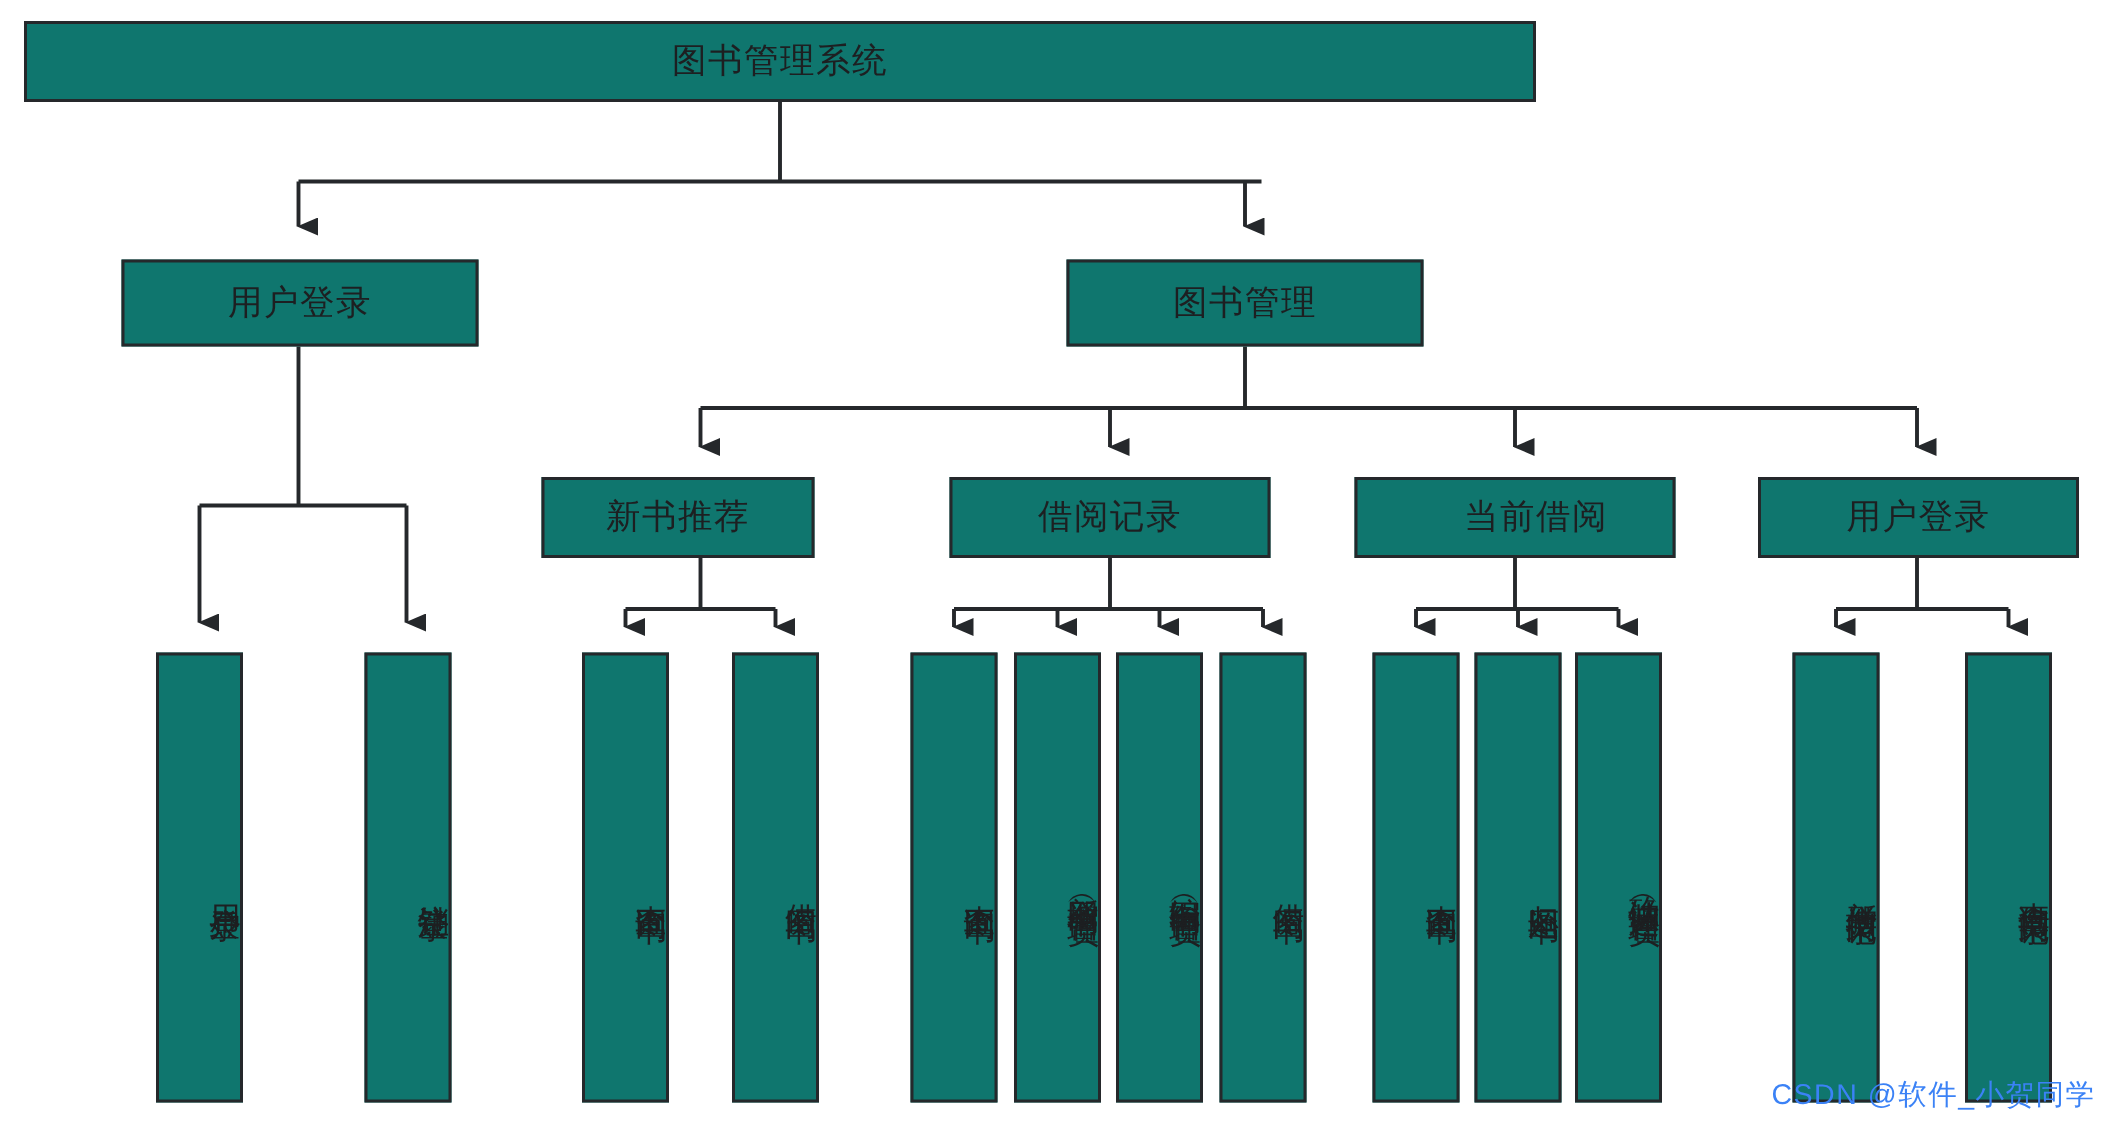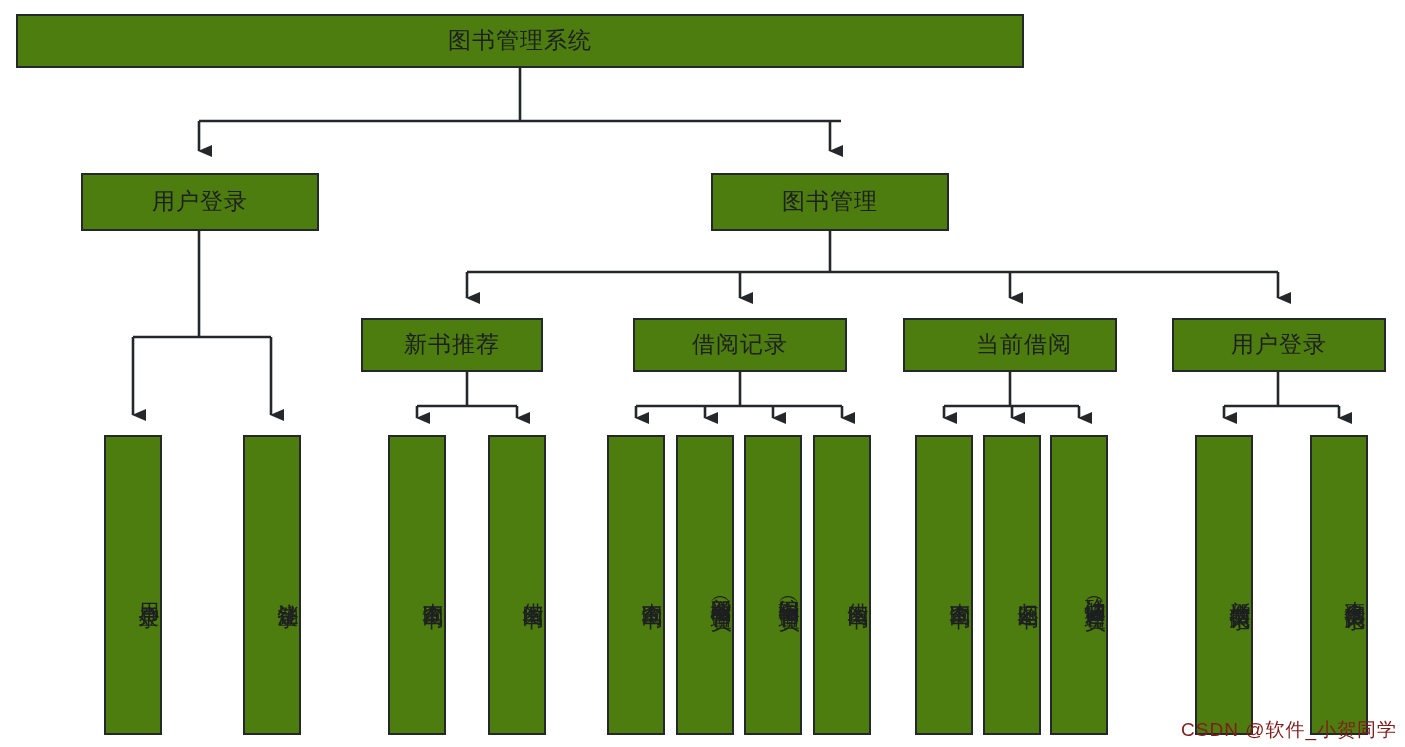--- a/index.html
+++ b/index.html
@@ -21,21 +21,21 @@
   #svg-layer {
     position: absolute;
     left: 0;
     top: 0;
     width: 1405px;
     height: 747px;
   }
   .node {
     position: absolute;
     box-sizing: border-box;
-    background: #4d7c0f;
+    background: #0f766e;
     border: 2px solid #25282b;
     display: flex;
     align-items: center;
     justify-content: center;
     color: #1d1f21;
     z-index: 2;
   }
   .node.horiz {
     font-size: 23px;
     letter-spacing: 1px;
@@ -54,21 +54,21 @@
     writing-mode: vertical-rl;
     text-orientation: upright;
     white-space: nowrap;
     line-height: 1.05;
   }
   .watermark {
     position: absolute;
     right: 8px;
     bottom: 4px;
     font-size: 19px;
-    color: #7f1d1d;
+    color: #3b82f6;
     letter-spacing: 1px;
     white-space: nowrap;
     z-index: 3;
     font-family: "Liberation Sans", "DejaVu Sans", sans-serif;
   }
 </style>
 </head>
 <body>
 
 <div id="canvas">

